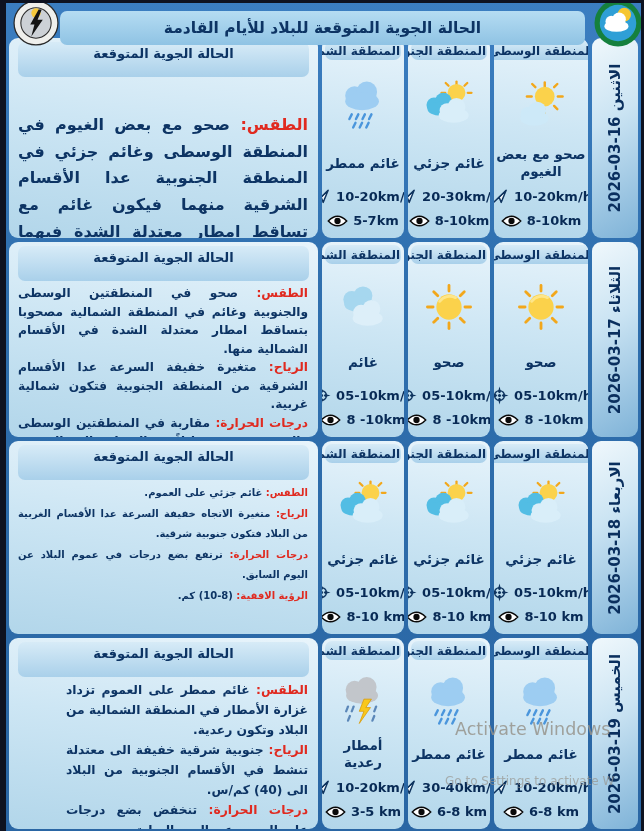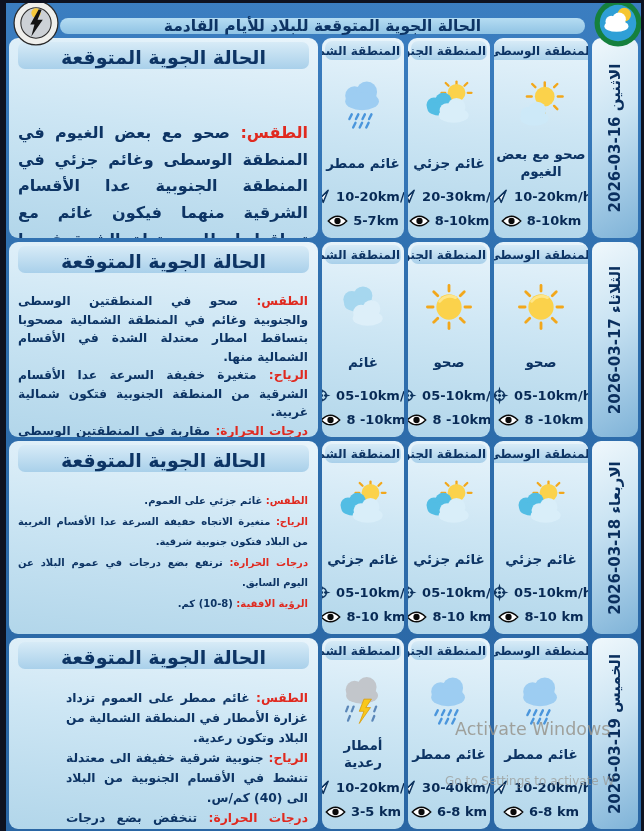--- a/index.html
+++ b/index.html
@@ -5,23 +5,23 @@
   * { box-sizing: border-box; }
   html,body { margin:0; padding:0; }
   body {
     width:644px; height:831px; position:relative; overflow:hidden;
     background:linear-gradient(180deg,#3b7ec1 0%,#2f6fae 35%,#2a66a4 100%);
     border-left:6px solid #0e1220; border-top:3px solid #0e1220; border-right:3px solid #0e1220;
     font-family:"DejaVu Sans",sans-serif;
   }
   .topbar { position:relative; height:33px; }
   .title-pill {
-    position:absolute; left:54px; right:56px; top:15px; height:16px;
+    position:absolute; left:54px; right:56px; top:8px; height:34px;
     background:linear-gradient(180deg,#b5dcf2,#8fc3e4);
-    border-radius:12px; display:flex; align-items:center; justify-content:center;
+    border-radius:7px; display:flex; align-items:center; justify-content:center;
     color:#0d3464; font-weight:700; font-size:15.5px;
   }
   .logo { position:absolute; z-index:20; }
   .logo-left { left:7px; top:-3px; width:46px; height:46px; }
   .logo-right { right:-1px; top:-4px; width:48px; height:48px; }
   .logo svg { width:100%; height:100%; display:block; }
 
   .board { display:flex; flex-direction:column; gap:4px; padding:2px 3px 0 3px; }
   .row { direction:rtl; display:flex; gap:4px; }
   .row-1 { height:200px; } .row-2 { height:195px; } .row-3 { height:193px; } .row-4 { height:191px; }
@@ -31,21 +31,21 @@
     border-radius:9px; display:flex; flex-direction:column; overflow:hidden;
   }
   .cell-head {
     margin:3px 3px 0; background:linear-gradient(180deg,#d7ebf7,#a9d0ea);
     border-radius:7px; color:#0d3464; font-weight:700; font-size:12px;
     text-align:center; padding:3px 1px 2px; white-space:nowrap;
   }
   .region { width:82px; flex:none; }
   .region-central { width:94px;align-items:center; }
   .desc { flex:1; }
-  .desc-head { margin:4px 9px 17px; font-size:19px; padding:4px 0 1px; }
+  .desc-head { margin:4px 9px 1px; font-size:13px; padding:4px 0 16px; }
   .desc-body { direction:rtl; text-align:justify; padding:2px 10px 4px 9px; color:#0d3464; font-weight:700; }
   .desc-body p { margin:0; }
   .lbl { color:#e02a20; }
   .db-1 { font-size:16px; line-height:1.67;margin-top:32px; }
   .db-2 { font-size:12.2px; line-height:1.52; }
   .db-3 { font-size:10px; line-height:2.05; }
   .db-4 { font-size:12.3px; line-height:1.63;margin-left:48px; }
 
   .wicon { flex:1; display:flex; align-items:center; justify-content:center; padding-top:4px; }
   .wicon svg { width:60px; height:50px; }

